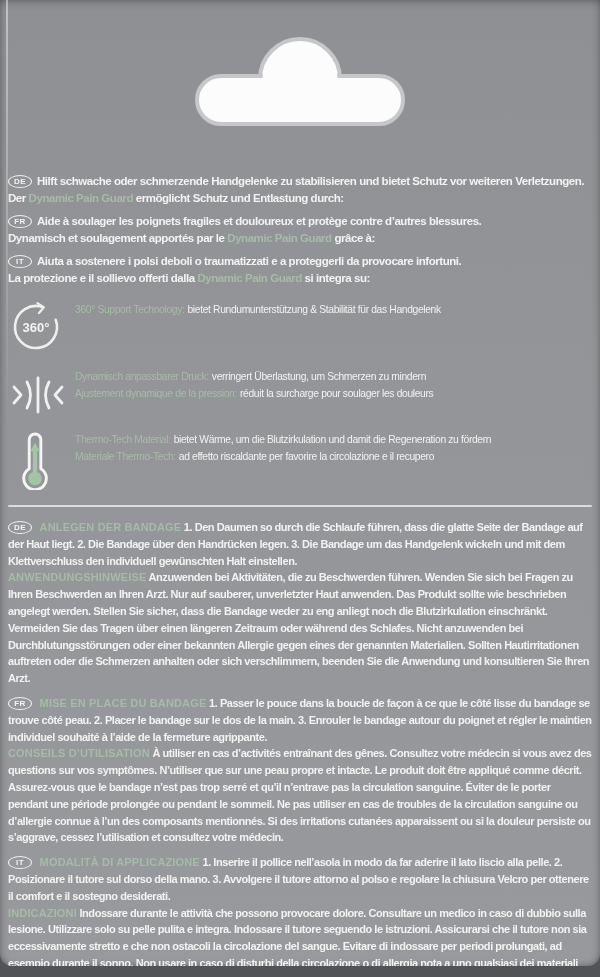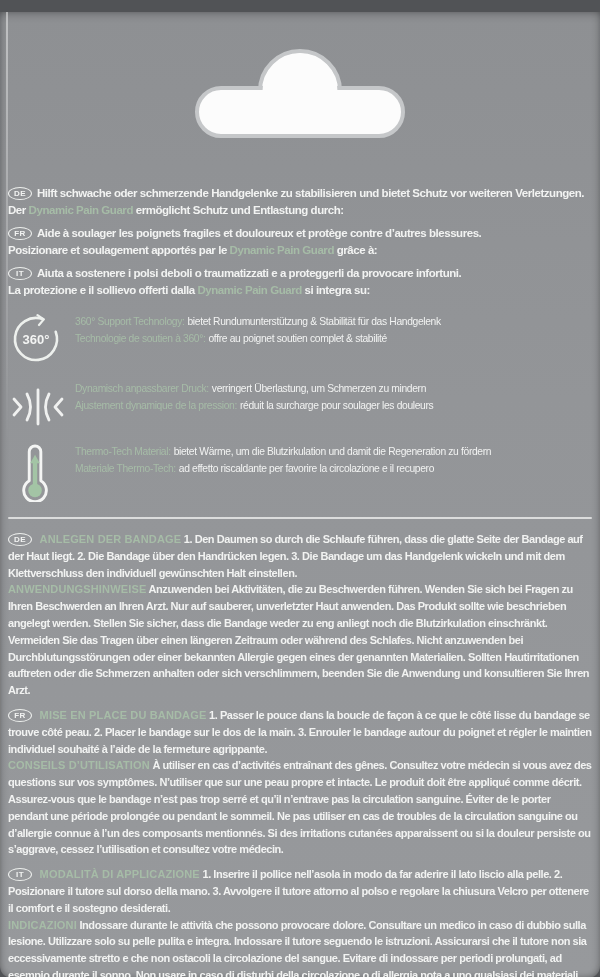--- a/index.html
+++ b/index.html
@@ -10,21 +10,20 @@
   }
   .package{
     position:relative;width:600px;height:966px;
     background:linear-gradient(180deg,#8e9093 0%,#939598 40%,#97999c 100%);
     border-radius:0 0 12px 12px;
     box-shadow:inset 0 9px 10px -8px rgba(0,0,0,.32),
                inset 7px 0 9px -7px rgba(0,0,0,.30),
                inset -7px 0 9px -7px rgba(0,0,0,.30),
                inset 0 -5px 6px -4px rgba(0,0,0,.25);
     overflow:hidden;
-    margin-top:12px;
   }
   .package::before{
     content:'';position:absolute;left:6px;top:0;width:2px;height:430px;
     background:linear-gradient(180deg,rgba(255,255,255,.45),rgba(255,255,255,0));
   }
   .tab-row{padding-top:37px;height:90px;text-align:center}
   .euro-tab{display:inline-block}
 
   .intro{margin:46px 8px 0}
   .intro-p{margin:0 0 6px 0;font-size:11.5px;letter-spacing:-.45px;line-height:17px;
@@ -66,41 +65,40 @@
     </svg>
   </div>
 
   <div class="intro">
     <div class="intro-p">
       <div><span class="badge">DE</span><span>Hilft schwache oder schmerzende Handgelenke zu stabilisieren und bietet Schutz vor weiteren Verletzungen.</span></div>
       <div><span>Der </span><span class="green">Dynamic Pain Guard</span><span> ermöglicht Schutz und Entlastung durch:</span></div>
     </div>
     <div class="intro-p">
       <div><span class="badge">FR</span><span>Aide à soulager les poignets fragiles et douloureux et protège contre d’autres blessures.</span></div>
-      <div><span>Posizionare et soulagement apportés par le </span><span class="green">Dynamic Pain Guard</span><span> grâce à:</span></div>
+      <div><span>Dynamisch et soulagement apportés par le </span><span class="green">Dynamic Pain Guard</span><span> grâce à:</span></div>
     </div>
     <div class="intro-p">
       <div><span class="badge">IT</span><span>Aiuta a sostenere i polsi deboli o traumatizzati e a proteggerli da provocare infortuni.</span></div>
       <div><span>La protezione e il sollievo offerti dalla </span><span class="green">Dynamic Pain Guard</span><span> si integra su:</span></div>
     </div>
   </div>
 
   <div class="features">
 
     <div class="feature">
       <div class="f-icon">
         <svg width="58" height="52" viewBox="0 0 58 52">
           <path d="M33.2 5.3 A 21 21 0 1 0 45.7 17.8" fill="none" stroke="#edf0ed" stroke-width="2.6" stroke-linecap="round"></path>
           <path d="M27.5 1.2 L33.8 5.4 L29 11" fill="none" stroke="#edf0ed" stroke-width="2.2" stroke-linecap="round" stroke-linejoin="round"></path>
           <text x="26" y="30" text-anchor="middle" font-family="Liberation Sans, sans-serif" font-size="13" font-weight="bold" fill="#f3f4f3">360°</text>
         </svg>
       </div>
       <div class="f-lines">
         <div class="f-line"><span class="green">360° Support Technology:</span><span>bietet Rundumunterstützung &amp; Stabilität für das Handgelenk</span></div>
-        <div class="f-line"><span class="green">Technologie de soutien à 360°:</span><span>offre au poignet soutien complet &amp; stabilité</span></div>
       </div>
     </div>
 
     <div class="feature">
       <div class="f-icon">
         <svg width="56" height="44" viewBox="0 0 56 44" style="margin-top:4px">
           <g fill="none" stroke="#f0f1f0" stroke-width="2.8" stroke-linecap="round" stroke-linejoin="round">
             <polyline points="4,14 11,22 4,30"></polyline>
             <path d="M17 9 Q24 22 17 35"></path>
             <line x1="28" y1="5" x2="28" y2="39"></line>

